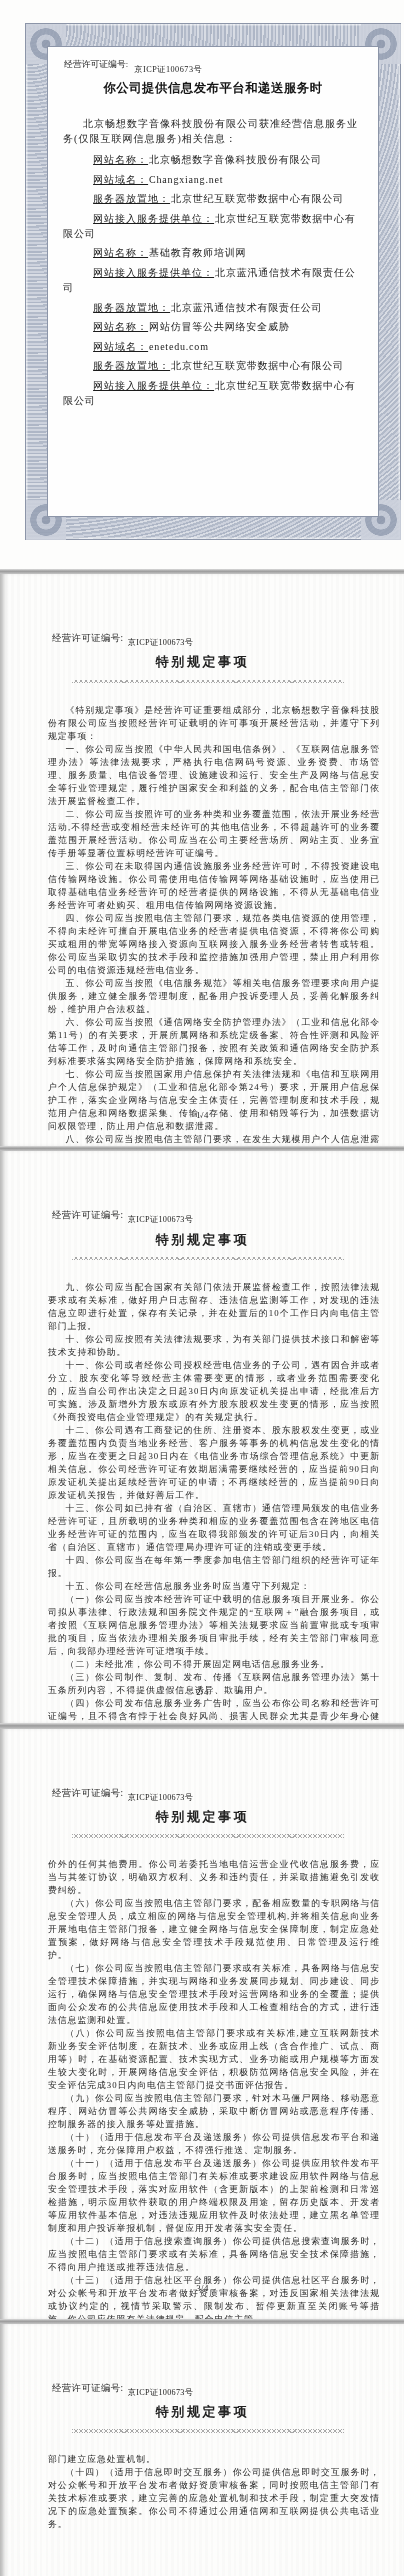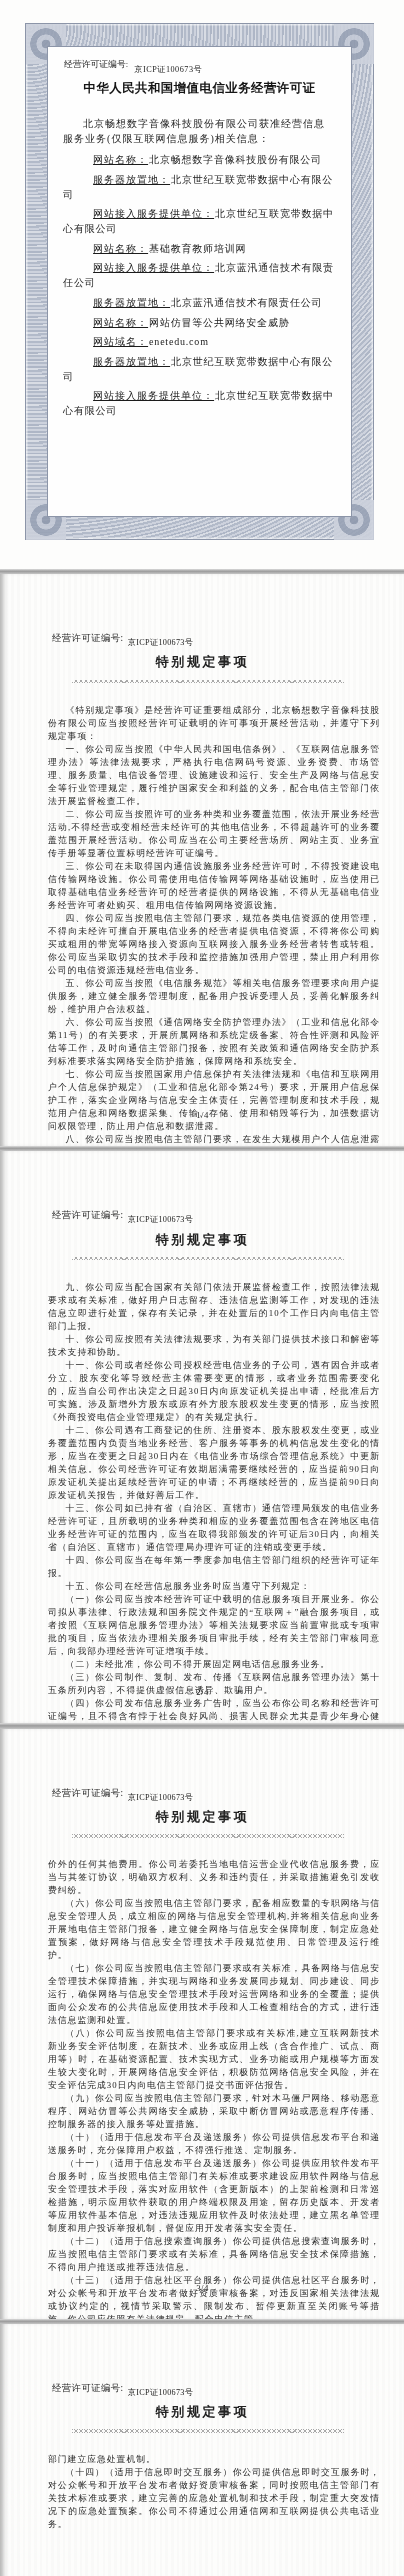--- a/index.html
+++ b/index.html
@@ -1,21 +1,21 @@
 <!DOCTYPE html>
 <html style="font-size:8.2px"><head>
 <meta charset="utf-8">
 <style>
   html,body{margin:0;padding:0;background:#e9e9e9;}
   #doc{width:405px;margin:0;background:#fff;font-family:"Liberation Serif","DejaVu Serif",serif;}
   .page{position:relative;width:405px;background:#fdfdfc;overflow:hidden;box-sizing:border-box;}
   .page-sep{height:5.2px;width:405px;background:linear-gradient(#dcdcdc,#9b9b9b 45%,#c6c6c6);}
   
   .cert-page{height:569px;}
-  .cert-frame{position:absolute;left:25px;top:23px;width:349px;height:517px;box-sizing:border-box;padding:21.6px 20.6px;
+  .cert-frame{position:absolute;left:25px;top:23px;width:376px;height:517px;box-sizing:border-box;padding:21.6px 20.6px;
     background:#c3c9d6 repeating-radial-gradient(circle at 4.1px 4.1px,#aeb6c6 0 1.5px,#d8dce4 1.5px 3.1px,#b2bac9 3.1px 5.2px,#cdd2dd 5.2px 7.2px);
     border:0.5px solid #8c95a8;box-shadow:inset 0 0 0 1.5px rgba(255,255,255,.55);}
   .cert-corner{position:absolute;width:40px;height:40px;
     background:radial-gradient(circle at 50% 50%,#8f99ad 0 4.1px,#c3c9d6 4.6px 9.3px,#98a2b5 9.8px 15.5px,#ccd1dc 16px 21.6px);
     opacity:.9;}
   .corner-tl{left:-0.5px;top:-0.5px}.corner-tr{right:-0.5px;top:-0.5px}
   .corner-bl{left:-0.5px;bottom:-0.5px}.corner-br{right:-0.5px;bottom:-0.5px}
   .cert-inner{position:relative;box-sizing:border-box;width:100%;height:100%;background:#fefefe;
     border:0.5px solid #8c95a8;padding:12.4px 15.5px;color:#1c1c1c;}
   .cert-header{margin:0 0 5.2px 1px;font-size:8.8px;}
@@ -52,25 +52,26 @@
   <section class="page cert-page">
     <div class="cert-frame">
       <div class="cert-corner corner-tl"></div>
       <div class="cert-corner corner-tr"></div>
       <div class="cert-corner corner-bl"></div>
       <div class="cert-corner corner-br"></div>
       <div class="cert-inner">
         <div class="cert-header">
           <span class="lic-label">经营许可证编号:</span><span class="lic-no">京ICP证100673号</span>
         </div>
-        <div class="cert-title">中华人民共和国增值电信业务经营许可证</div>
+        <div class="cert-title">你公司提供信息发布平台和递送服务时</div>
         <div class="cert-body">
           <p class="cert-intro">北京畅想数字音像科技股份有限公司获准经营信息服务业务(仅限互联网信息服务)相关信息：</p>
           <div id="cert-fields">
               <p class="cert-field"><span class="f-label">网站名称：</span><span class="f-value">北京畅想数字音像科技股份有限公司</span></p>
+              <p class="cert-field"><span class="f-label">网站域名：</span><span class="f-value">Changxiang.net</span></p>
               <p class="cert-field"><span class="f-label">服务器放置地：</span><span class="f-value">北京世纪互联宽带数据中心有限公司</span></p>
               <p class="cert-field"><span class="f-label">网站接入服务提供单位：</span><span class="f-value">北京世纪互联宽带数据中心有限公司</span></p>
               <p class="cert-field"><span class="f-label">网站名称：</span><span class="f-value">基础教育教师培训网</span></p>
               <p class="cert-field"><span class="f-label">网站接入服务提供单位：</span><span class="f-value">北京蓝汛通信技术有限责任公司</span></p>
               <p class="cert-field"><span class="f-label">服务器放置地：</span><span class="f-value">北京蓝汛通信技术有限责任公司</span></p>
               <p class="cert-field"><span class="f-label">网站名称：</span><span class="f-value">网站仿冒等公共网络安全威胁</span></p>
               <p class="cert-field"><span class="f-label">网站域名：</span><span class="f-value">enetedu.com</span></p>
               <p class="cert-field"><span class="f-label">服务器放置地：</span><span class="f-value">北京世纪互联宽带数据中心有限公司</span></p>
               <p class="cert-field"><span class="f-label">网站接入服务提供单位：</span><span class="f-value">北京世纪互联宽带数据中心有限公司</span></p>
             </div>

